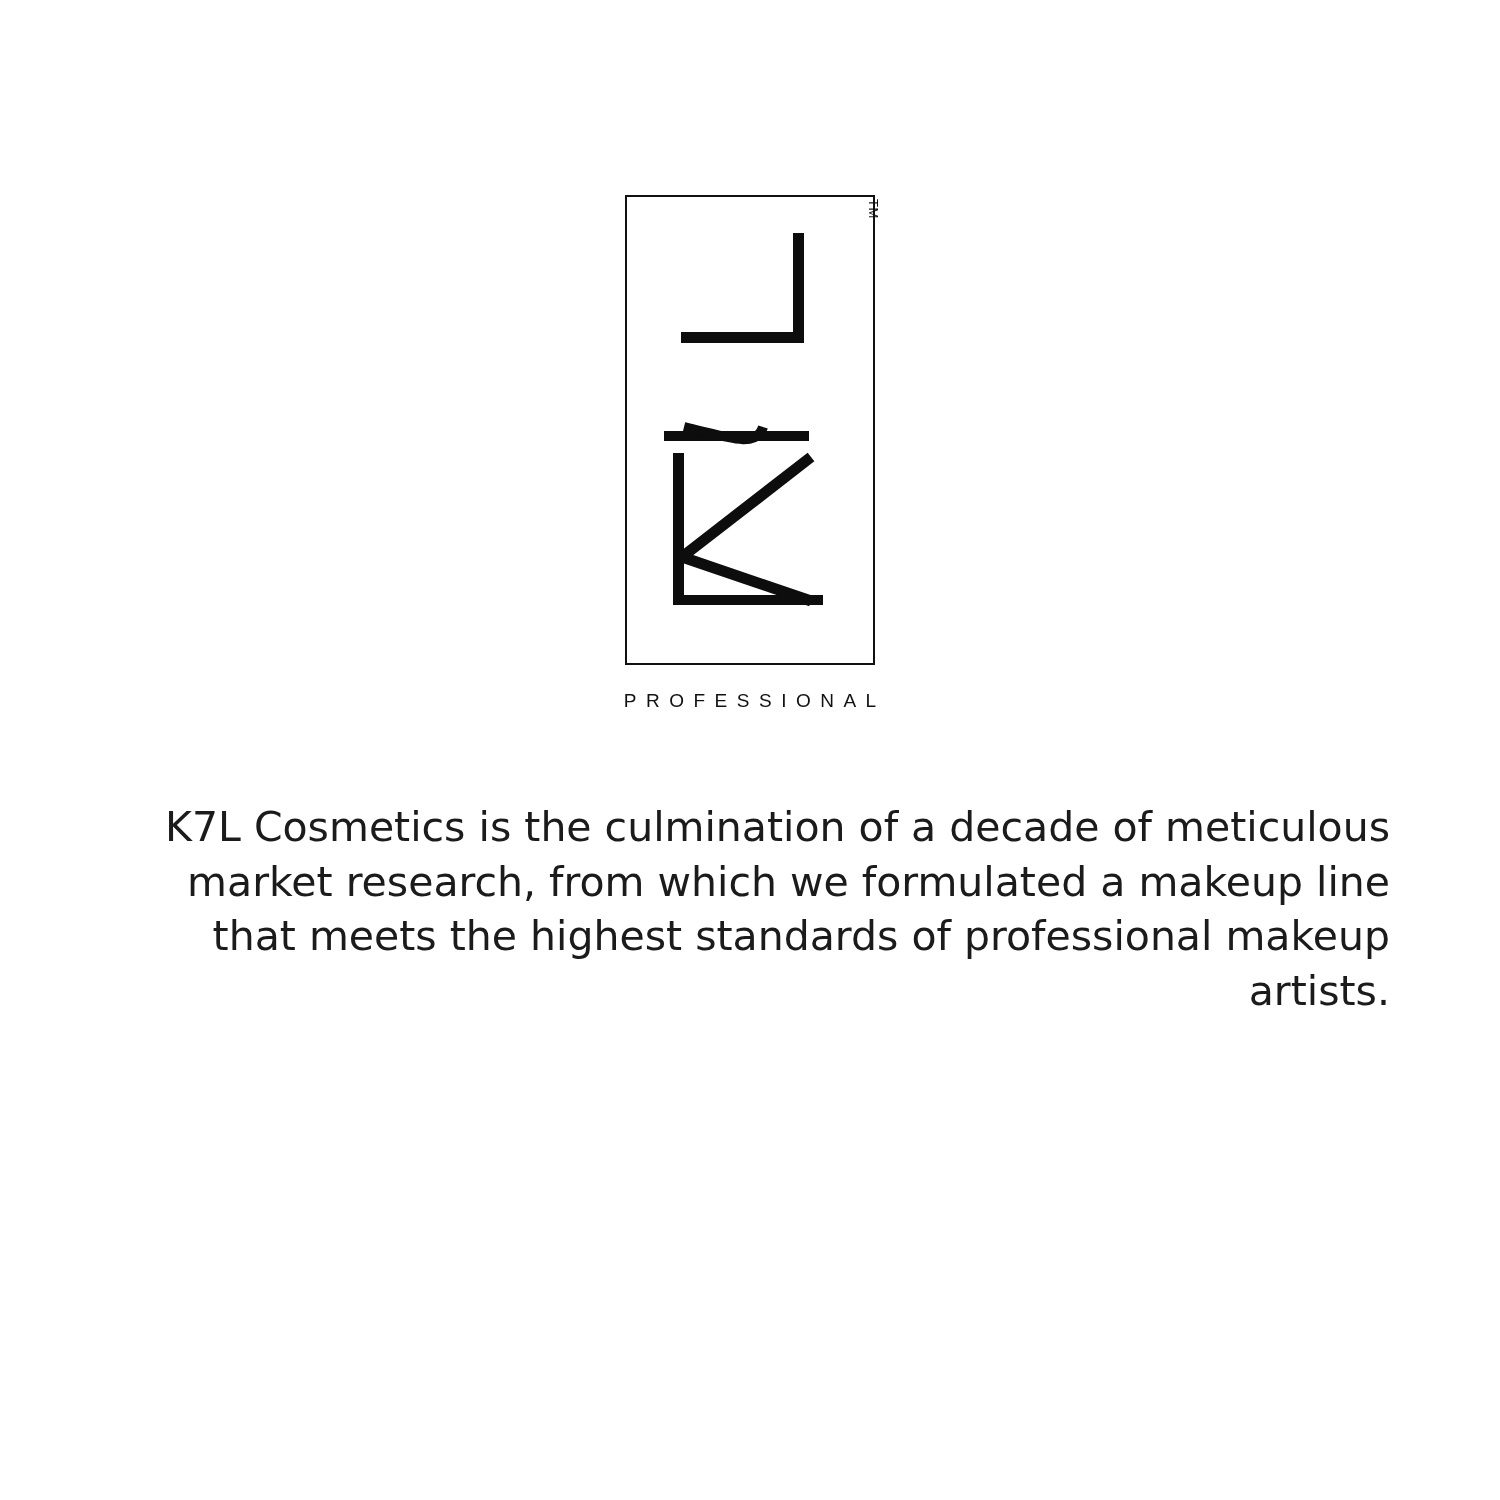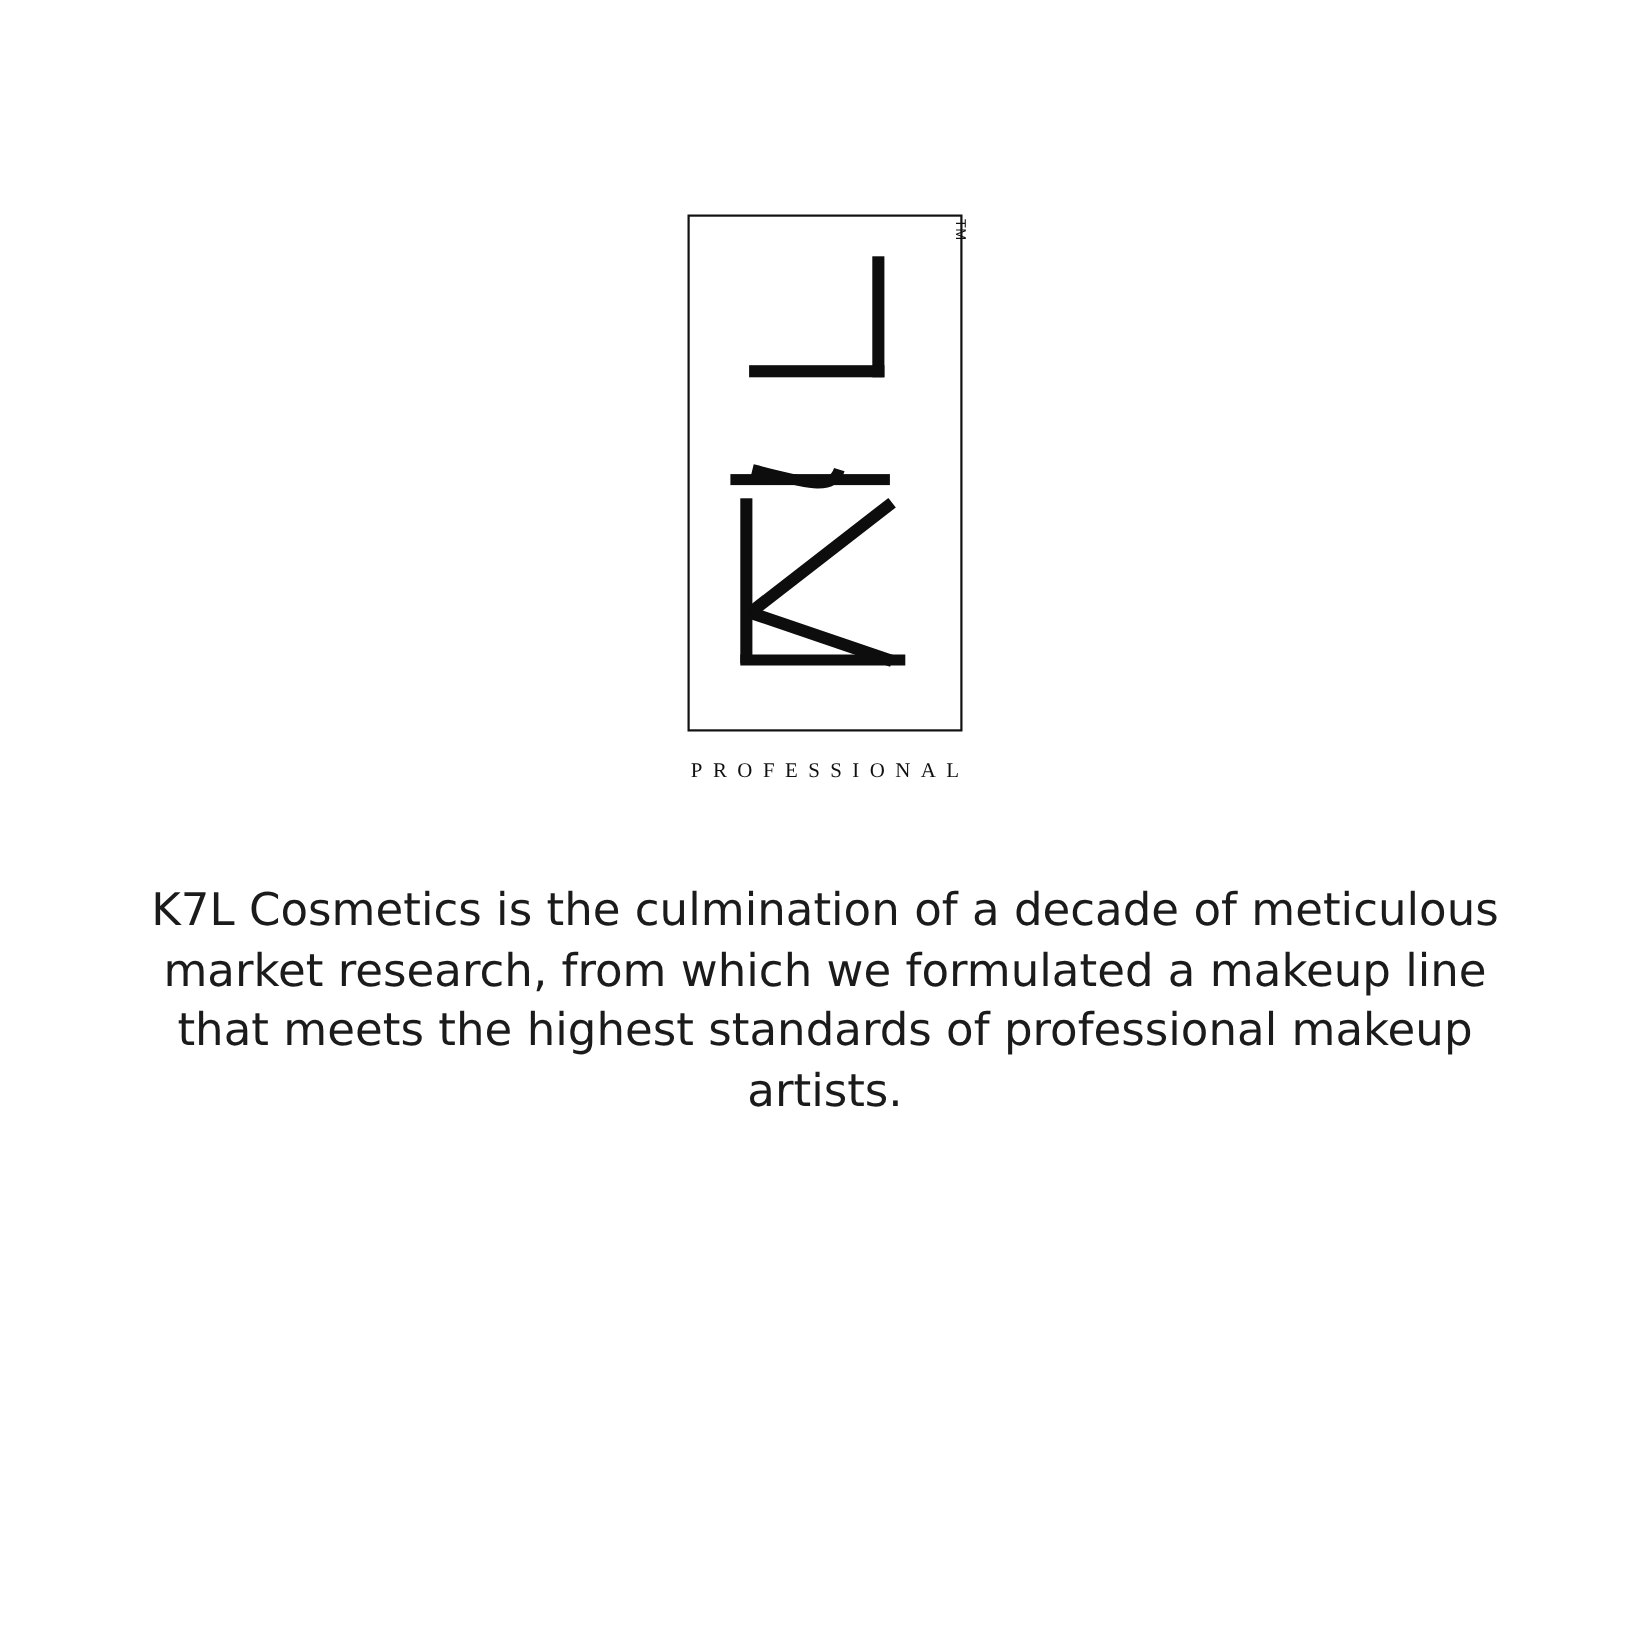--- a/index.html
+++ b/index.html
@@ -65,21 +65,21 @@
     font-size: 13px;
     letter-spacing: 0.5px;
     color: #111111;
     transform: rotate(90deg);
     transform-origin: left top;
     white-space: nowrap;
   }
 
   .logo-wordmark {
     margin-top: 25px;
-    font-family: Liberation Serif, serif;
+    font-family: Liberation Sans, sans-serif;
     font-size: 19px;
     letter-spacing: 9.5px;
     color: #111111;
     text-indent: 9.5px;
   }
 
   
   .copy {
     position: absolute;
     top: 800px;
@@ -89,21 +89,21 @@
 
   .para {
     font-family: "DejaVu Sans", sans-serif;
     font-size: 41px;
     line-height: 1.33;
     color: #1b1b1b;
     margin: 0;
   }
 
   .para.centered {
-    text-align: center;
+    text-align: right;
   }
 
   .para.justified {
     text-align: justify;
     text-align-last: center;
   }
 
   .para + .para {
     margin-top: 52px;
   }

